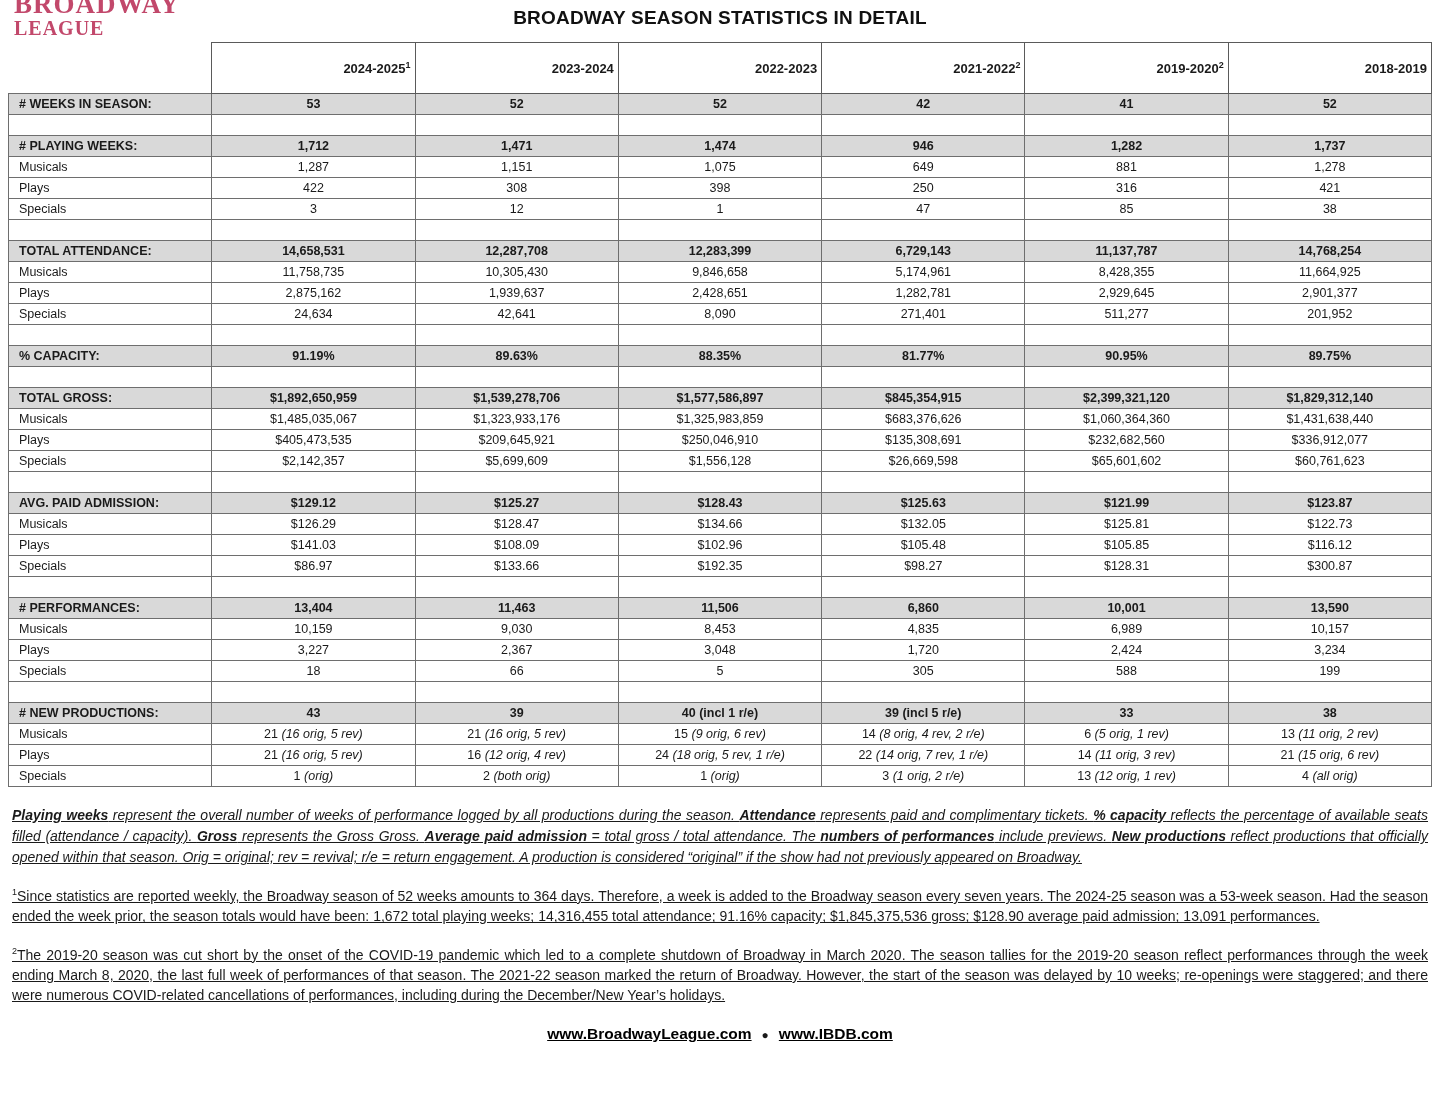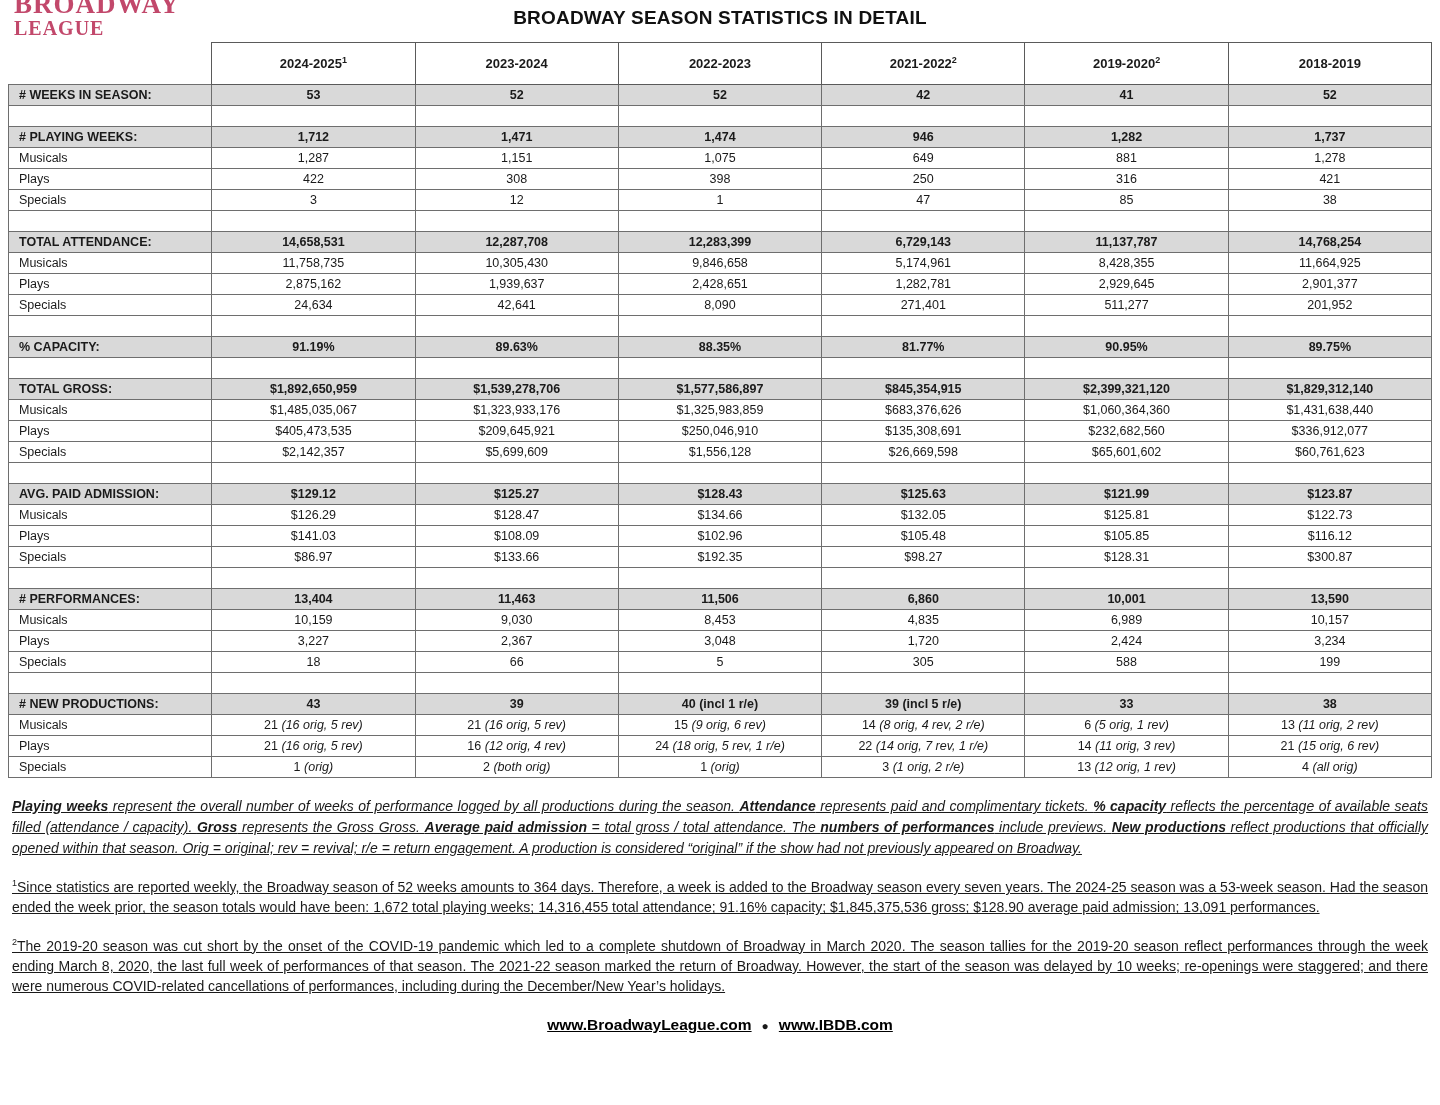--- a/index.html
+++ b/index.html
@@ -37,22 +37,23 @@
   #stats-table td {
     border:1px solid #6e6e6e;
     height:21px;
     padding:0 4px;
     text-align:center;
     white-space:nowrap;
     overflow:hidden;
   }
   #stats-table td.corner { border:none; background:#fff; }
   #stats-table tr.col-header-row td.season-h {
-    height:42px; font-weight:bold; font-size:13px;
+    height:51px; font-weight:bold; font-size:13px;
     border:1px solid #5a5a5a;
+    text-align:right;
   }
   #stats-table tr.section td {
     background:#d9d9d9;
     font-weight:bold;
   }
   #stats-table td.label { text-align:left; padding-left:10px; }
   #stats-table tr.sub td i { font-style:italic;text-align:center; }
   sup { font-size:9px; }
   .textblock { margin:18px 12px 0; text-align:justify;text-decoration:underline; }
   .desc {

